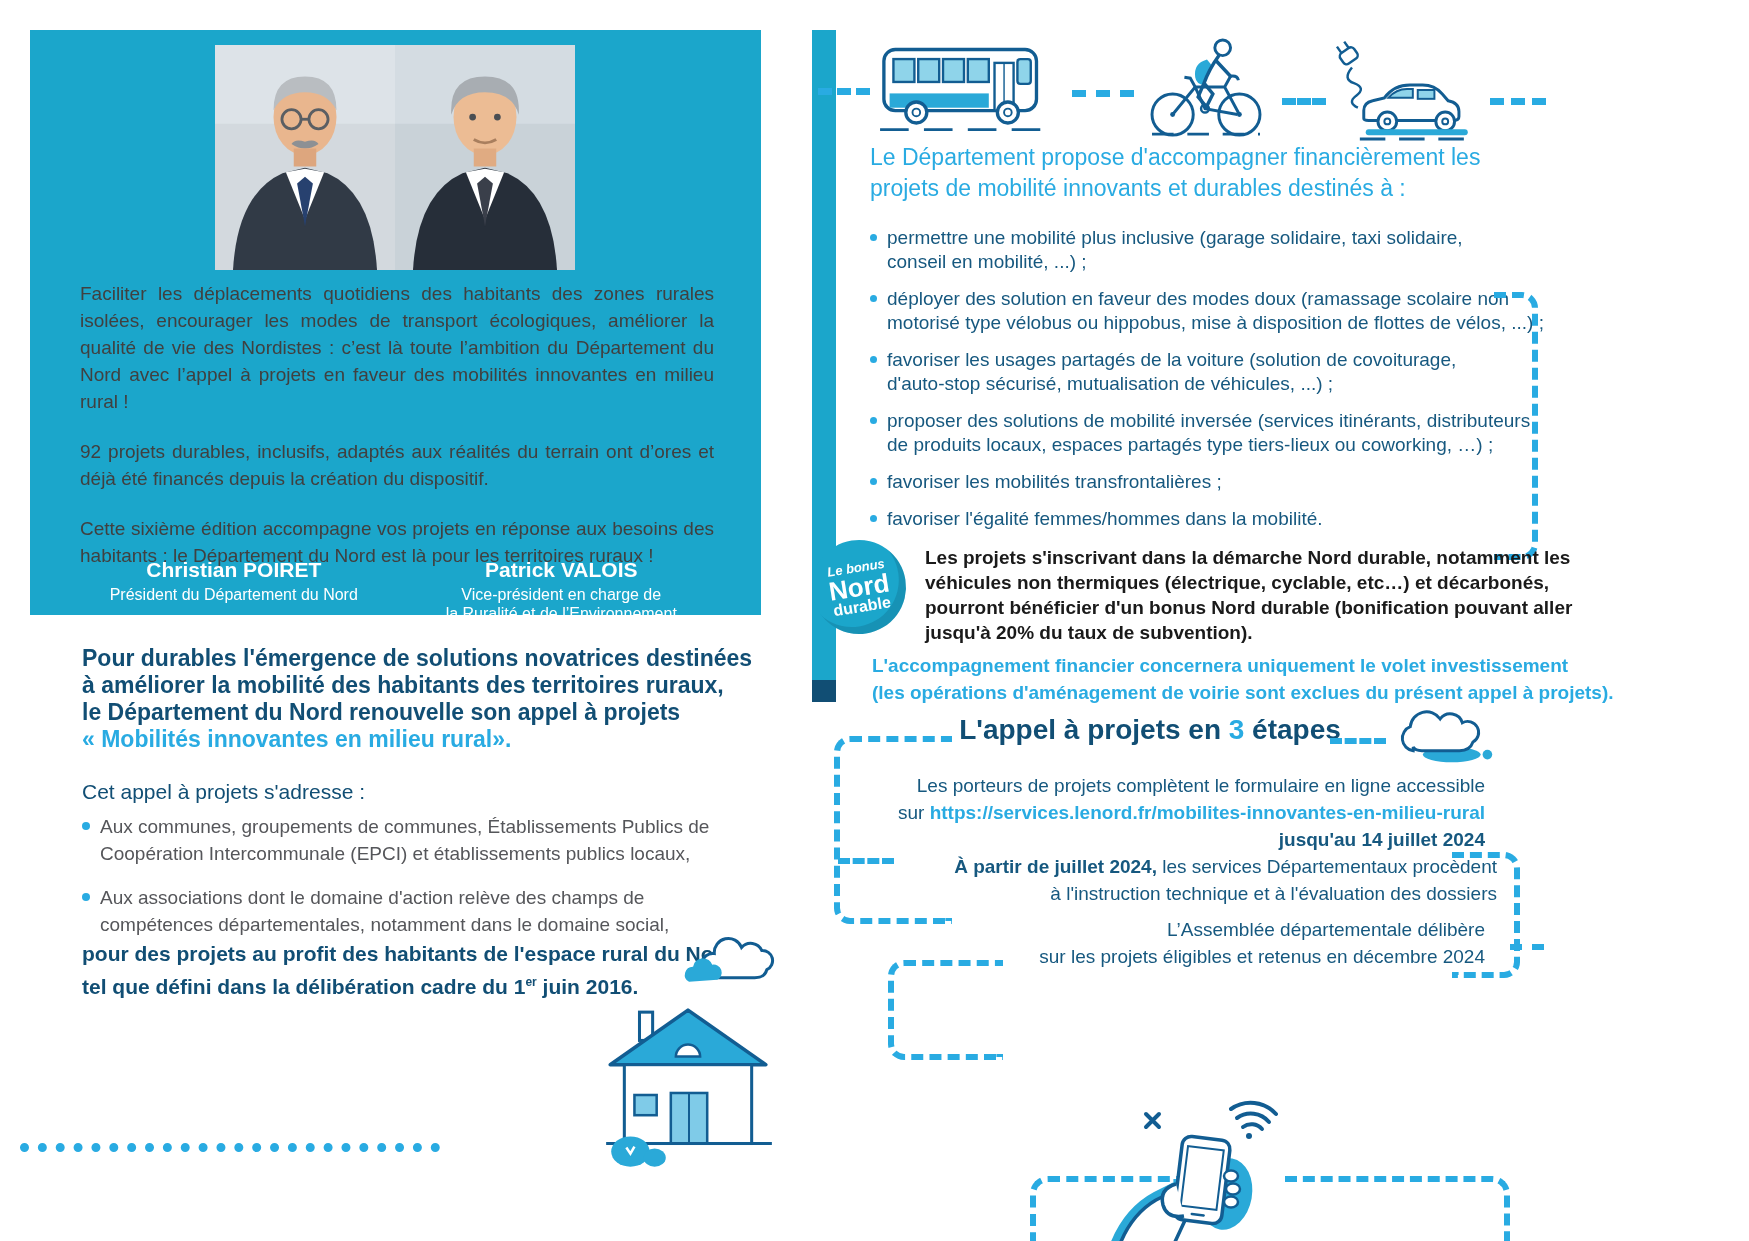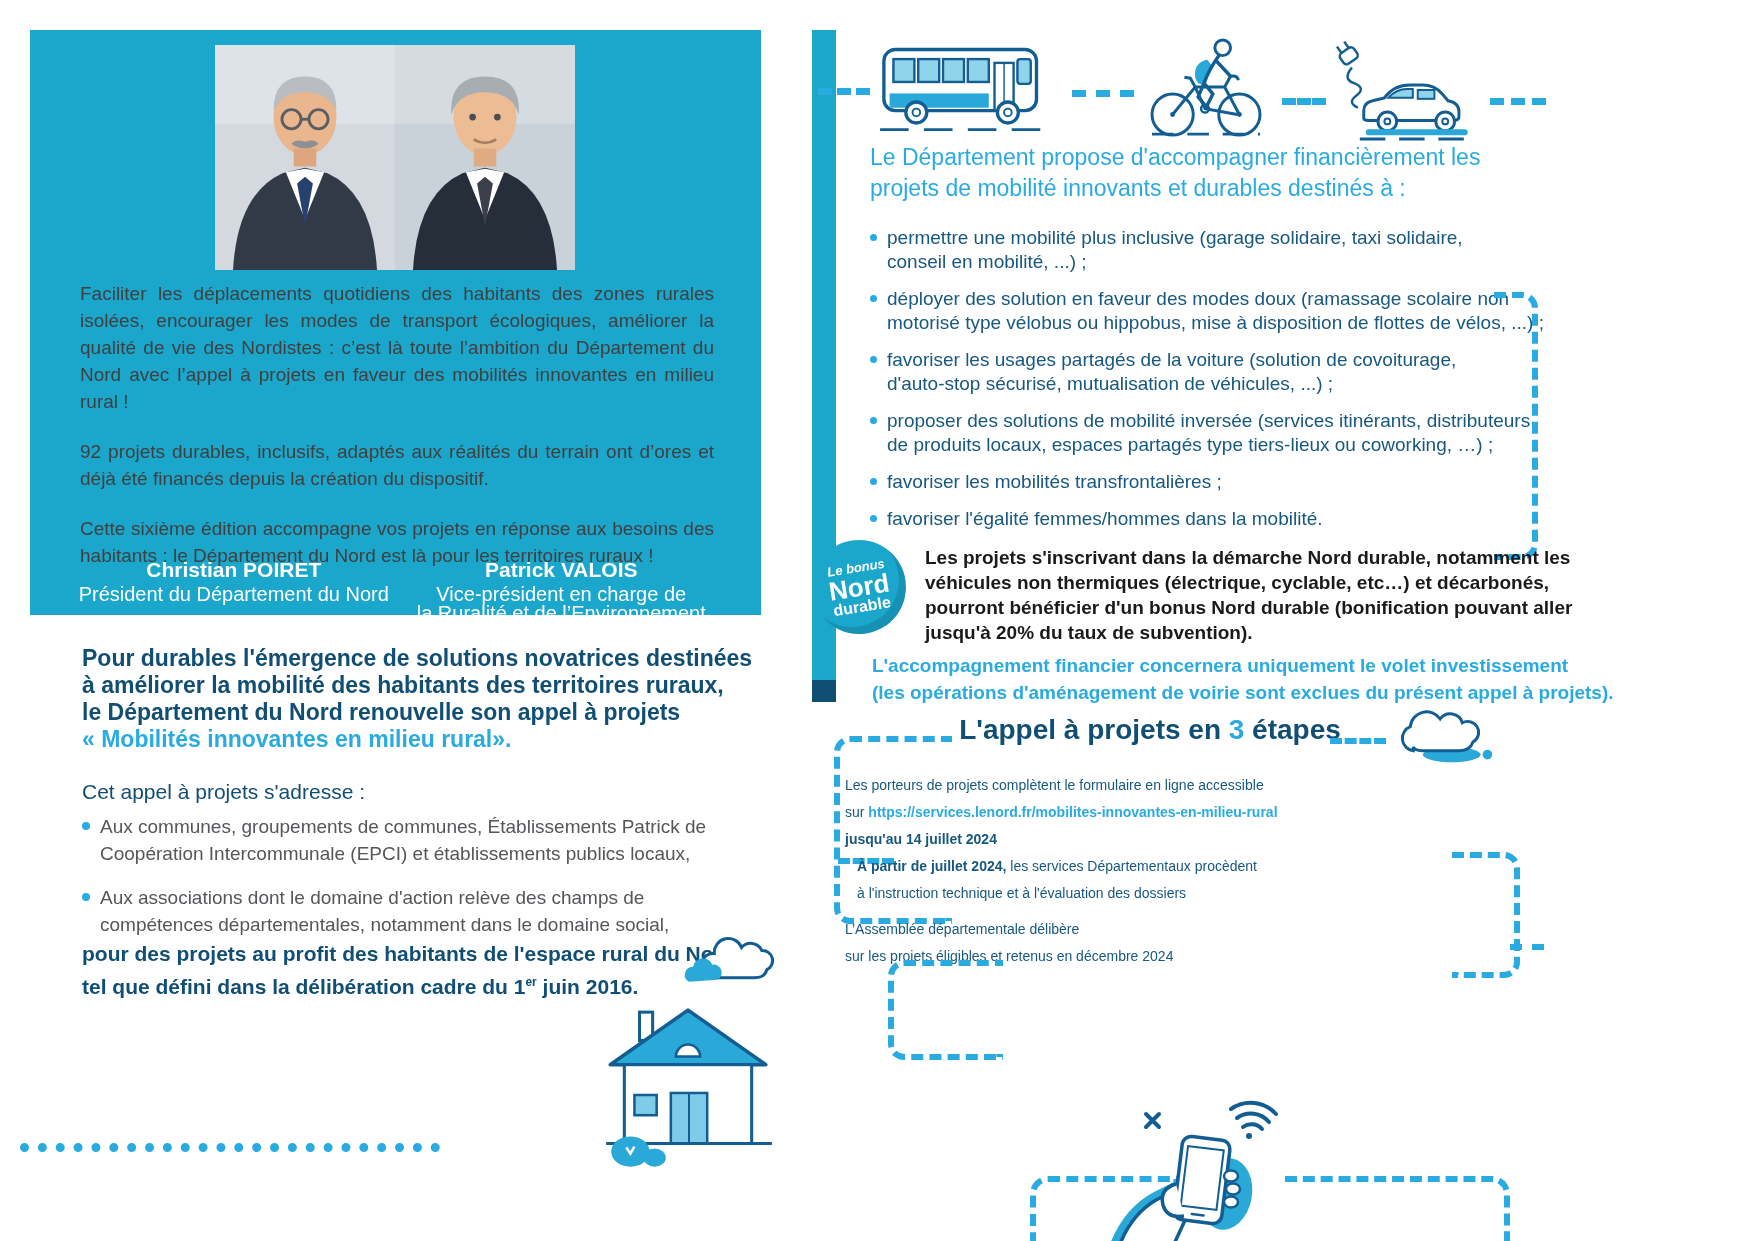--- a/index.html
+++ b/index.html
@@ -20,21 +20,21 @@
 
   
   .hero{left:30px;top:30px;width:731px;height:585px;background:var(--panel);}
   .photos{position:absolute;left:185px;top:15px;width:360px;height:225px;display:flex}
   .photos svg{width:180px;height:225px;display:block}
   .hero-text{position:absolute;left:50px;top:250px;width:634px;color:#404040;font-size:19px;line-height:27px}
   .hero-text p{text-align:justify;margin-bottom:23px}
   .people{position:absolute;left:40px;top:528px;width:655px;display:flex;color:#fff;text-align:center}
   .person{width:50%}
   .person-name{font-weight:bold;font-size:21px;margin-bottom:3px}
-  .person-title{font-size:20px;line-height:19px}
+  .person-title{font-size:16px;line-height:19px}
 
   .intro-heading{left:82px;top:645px;width:680px;font-size:23px;font-weight:bold;color:var(--navy);line-height:27px}
   .intro-heading .accent{color:var(--accent)}
   .intro-sub{left:82px;top:780px;font-size:21px;font-weight:normal;color:var(--navy)}
   .intro-bullets{left:82px;top:813px;width:660px;font-size:19px;color:var(--gray);line-height:27px}
   .b-item{position:relative;padding-left:18px;margin-bottom:17px}
   .b-item .dot{position:absolute;left:0;top:9px;width:8px;height:8px;border-radius:50%;background:var(--accent)}
   .intro-closing{left:82px;top:940px;font-size:21px;font-weight:bold;color:var(--navy);line-height:28px}
   .intro-closing sup{font-size:12px}
   .intro-closing .row{display:block;white-space:nowrap}
@@ -65,21 +65,21 @@
          color:#fff;display:flex;align-items:center;justify-content:center;text-align:center}
   .badge-l1{font-style:italic;font-size:13px;font-weight:bold}
   .badge-l2{font-size:26px;font-weight:bold;line-height:24px}
   .badge-l3{font-size:16px;font-weight:bold;line-height:16px}
 
   .bonus{left:925px;top:545px;width:658px;font-size:19px;font-weight:bold;color:var(--ink);line-height:25px}
   .finance{left:872px;top:652px;font-size:19px;font-weight:bold;color:var(--accent);line-height:27px}
 
   .steps-title{left:900px;top:714px;width:500px;text-align:center;font-size:28px;font-weight:bold;color:var(--navy)}
   .steps-title .num{color:var(--accent)}
-  .step{width:640px;text-align:left;font-size:14px;color:var(--steel);line-height:27px}
+  .step{width:640px;text-align:right;font-size:19px;color:var(--steel);line-height:27px}
   .step .b{font-weight:bold}
   .step1{left:845px;top:772px}
   .step2{left:857px;top:853px}
   .step3{left:845px;top:916px}
   .step a{color:var(--accent);font-weight:bold;text-decoration:none}
   .step .bold-date{font-weight:bold}
 
   .bracket{border:0 dashed var(--accent)}
   .br-right-a{left:1494px;top:292px;width:44px;height:268px;border-top-width:6px;border-right-width:6px;border-bottom-width:6px;border-style:dashed;border-left:0;border-radius:0 16px 16px 0}
   .br-step1-left{left:834px;top:736px;width:118px;height:188px;border-top-width:6px;border-left-width:6px;border-bottom-width:6px;border-style:dashed;border-right:0;border-radius:16px 0 0 16px}
@@ -148,21 +148,21 @@
   <span class="ln">à améliorer la mobilité des habitants des territoires ruraux,</span>
   <span class="ln">le Département du Nord renouvelle son appel à projets</span>
   <span class="ln accent">« Mobilités innovantes en milieu rural».</span>
 </div>
 
 <div class="abs intro-sub">Cet appel à projets s'adresse :</div>
 
 <div class="abs intro-bullets">
   <div class="b-item">
     <span class="dot"></span>
-    <span class="ln">Aux communes, groupements de communes, Établissements Patrick de</span>
+    <span class="ln">Aux communes, groupements de communes, Établissements Publics de</span>
     <span class="ln">Coopération Intercommunale (EPCI) et établissements publics locaux,</span>
   </div>
   <div class="b-item">
     <span class="dot"></span>
     <span class="ln">Aux associations dont le domaine d'action relève des champs de</span>
     <span class="ln">compétences départementales, notamment dans le domaine social,</span>
   </div>
 </div>
 
 <div class="abs intro-closing">

